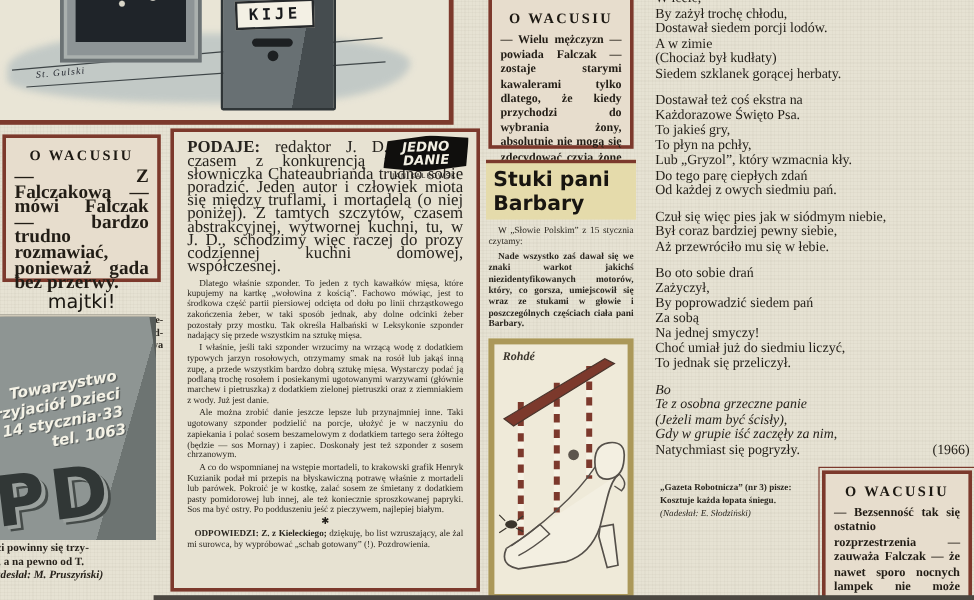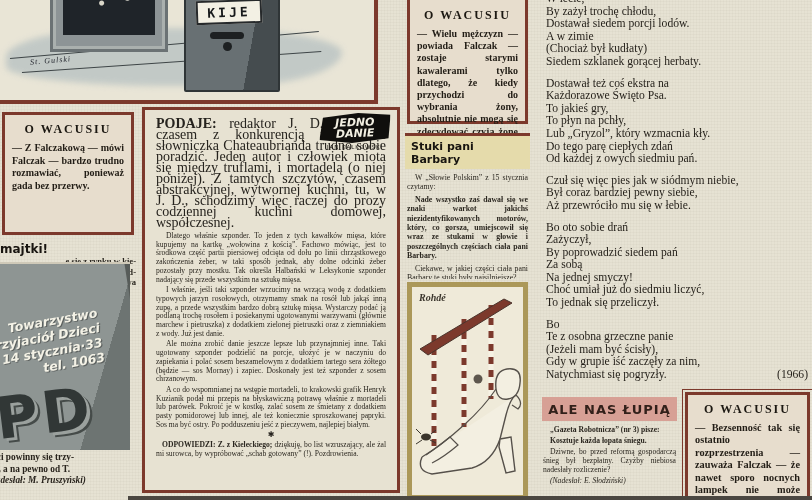--- a/index.html
+++ b/index.html
@@ -29,21 +29,21 @@
       font-family:"DejaVu Sans Mono",monospace;font-weight:bold;font-size:13px;letter-spacing:3px;color:#17191b;}
   .handle{position:absolute;left:24px;top:76px;width:34px;height:7px;background:#1d2022;border-radius:4px;}
   .handle:after{content:"";position:absolute;left:13px;top:10px;width:9px;height:9px;border-radius:50%;background:#1d2022;}
   .cartoon-sig{left:38px;top:116px;font-size:8px;font-style:italic;letter-spacing:1px;color:#23262e;transform:rotate(-5deg);}
   
   .redbox{border:3px solid #7c392c;background:#e7ddcd;padding:7px 7px 6px 7px;box-sizing:border-box;}
   .redbox.dbl{outline:1px solid #7c392c;outline-offset:2px;}
   .wac-title{text-align:center;font-weight:bold;font-size:12px;letter-spacing:2px;margin:0 0 5px 0;color:#1c1812;}
   .wac-body{font-weight:bold;text-align:justify;color:#221d16;}
   
-  .majtki-h{font-family:"DejaVu Sans",sans-serif;font-weight:bold;font-size:12px;color:#181510;}
+  .majtki-h{font-family:"DejaVu Sans",sans-serif;font-weight:normal;font-size:16px;color:#181510;text-align:center;}
   .majtki-lines{font-weight:bold;font-size:8.6px;line-height:10.5px;text-align:right;white-space:pre-line;color:#2a261f;}
   .tpd{left:-30px;top:262px;width:160px;height:186px;background:#575c59;overflow:hidden;border-top:2px solid #cfc9b8;}
   .tpd-poster{position:absolute;left:-16px;top:-6px;width:185px;height:210px;background:linear-gradient(115deg,#8e9593 72%,#6d7472 72%);transform:rotate(-9deg);}
   .tpd-text{position:absolute;right:28px;top:52px;width:130px;text-align:right;transform:rotate(-10deg);
      font-family:"DejaVu Sans",sans-serif;font-weight:bold;font-style:italic;font-size:12.5px;line-height:15px;
      color:#f4f2e6;white-space:pre-line;text-shadow:1px 1px 0 rgba(0,0,0,.35);}
   .tpd-big{position:absolute;left:-18px;top:118px;font-family:"DejaVu Sans",sans-serif;font-weight:bold;
      font-size:58px;letter-spacing:4px;color:#313736;transform:rotate(-7deg);
      text-shadow:3px 3px 0 #9ba19e, 5px 5px 0 #454b49;}
   .tpd-cap{font-weight:bold;font-size:9.3px;line-height:11.5px;white-space:pre-line;color:#28231c;}
@@ -58,21 +58,21 @@
      padding:4px 2px;transform:rotate(-2deg);}
   .sz-logo-by{font-family:"DejaVu Sans",sans-serif;font-size:5.5px;letter-spacing:1px;color:#1c1a16;margin-top:1px;}
   .sz-p1{font-size:14px;line-height:11px;text-align:justify;margin:0 0 4px 0;}
   .sz-p{font-size:7.6px;line-height:8.7px;text-align:justify;text-indent:10px;margin:0 0 2px 0;color:#2a261f;}
   .sz-star{text-align:center;font-size:8px;line-height:8px;margin:2px 0;}
   .lead{font-weight:bold;}
   
   .wac-top{left:407px;top:-8px;width:121px;height:132px;}
   .stuki{left:405px;top:133px;width:125px;height:146px;overflow:hidden;}
   .stuki-strip{border-top:3px solid #7c392c;background:#e5dbab;padding:4px 4px 3px 6px;
-     font-family:"DejaVu Sans",sans-serif;font-weight:bold;font-size:11px;color:#181510;}
+     font-family:"DejaVu Sans",sans-serif;font-weight:bold;font-size:17px;color:#181510;}
   .stuki-body{font-size:7.8px;line-height:9.4px;text-align:justify;color:#2a261f;padding:4px 2px 0 2px;}
   .stuki-body p{margin:0 0 3px 0;text-indent:8px;}
   .stuki-quote{font-weight:bold;}
   .shoebox{left:407px;top:282px;width:121px;height:218px;border:5px solid #ab9859;background:#efead9;
      box-sizing:border-box;overflow:hidden;text-align:right;}
   .shoe-sig{position:absolute;left:7px;top:5px;font-weight:bold;font-style:italic;font-size:10px;color:#3a352c;}
   
   .poem{left:546px;top:-7px;width:262px;font-size:11.6px;line-height:12.6px;color:#211d17;}
   .stanza{white-space:pre-line;margin:0 0 9px 0;}
   .poem-lastrow{display:flex;justify-content:space-between;}
@@ -100,21 +100,21 @@
     </div>
     <div class="abs cabinet">
       <div class="kije-label">KIJE</div>
       <div class="handle"></div>
     </div>
     <div class="abs cartoon-sig">St. Gulski</div>
   </div>
 
   <div class="abs redbox" style="left:2px;top:112px;width:132px;height:123px;">
     <div class="wac-title">O WACUSIU</div>
-    <div class="wac-body" style="font-size:10px;line-height:12.6px;">— Z Falczakową — mówi Falczak — bardzo trudno rozmawiać, ponieważ gada bez przerwy.</div>
+    <div class="wac-body" style="font-size:16px;line-height:12.6px;">— Z Falczakową — mówi Falczak — bardzo trudno rozmawiać, ponieważ gada bez przerwy.</div>
   </div>
 
   <div class="abs" style="left:0;top:242px;width:136px;">
     <div class="majtki-h">majtki!</div>
     <div class="majtki-lines">e się z rynku w kie-
 znajduje się grób Kad-
 reklama Towarzystwa</div>
   </div>
 
   <div class="abs tpd">
@@ -210,36 +210,34 @@
     <div class="stanza">Czuł się więc pies jak w siódmym niebie,
 Był coraz bardziej pewny siebie,
 Aż przewróciło mu się w łebie.</div>
     <div class="stanza">Bo oto sobie drań
 Zażyczył,
 By poprowadzić siedem pań
 Za sobą
 Na jednej smyczy!
 Choć umiał już do siedmiu liczyć,
 To jednak się przeliczył.</div>
-    <div class="stanza" style="margin-bottom:0;">Bo
+    <div class="stanza" style="margin-bottom:0;font-style:italic;">Bo
 Te z osobna grzeczne panie
 (Jeżeli mam być ścisły),
 Gdy w grupie iść zaczęły za nim,</div>
     <div class="poem-lastrow">
       <span>Natychmiast się pogryzły.</span>
       <span>(1966)</span>
     </div>
   </div>
 
   <div class="abs alenas">
-    <div class="alenas-strip">ALE NAS ŁUPIĄ</div>
     <div class="alenas-body">
       <p class="small-bold">„Gazeta Robotnicza” (nr 3) pisze:</p>
       <p class="small-bold">Kosztuje każda łopata śniegu.</p>
-      <p>Dziwne, bo przed reformą gospodarczą śnieg był bezpłatny. Czyżby niebiosa nadesłały rozliczenie?</p>
       <p class="credit">(Nadesłał: E. Słodziński)</p>
     </div>
   </div>
 
   <div class="abs redbox dbl wac-bottom">
     <div class="wac-title">O WACUSIU</div>
     <div class="wac-body" style="font-size:10.3px;line-height:12.4px;">— Bezsenność tak się ostatnio rozprzestrzenia — zauważa Falczak — że nawet sporo nocnych lampek nie może zasnąć.</div>
   </div>
 
   <div class="abs bottom-rule"></div>

